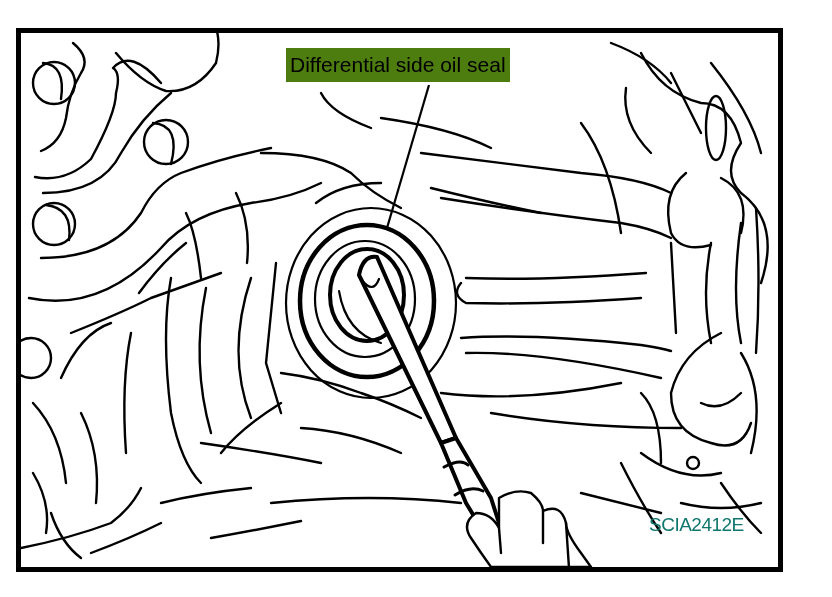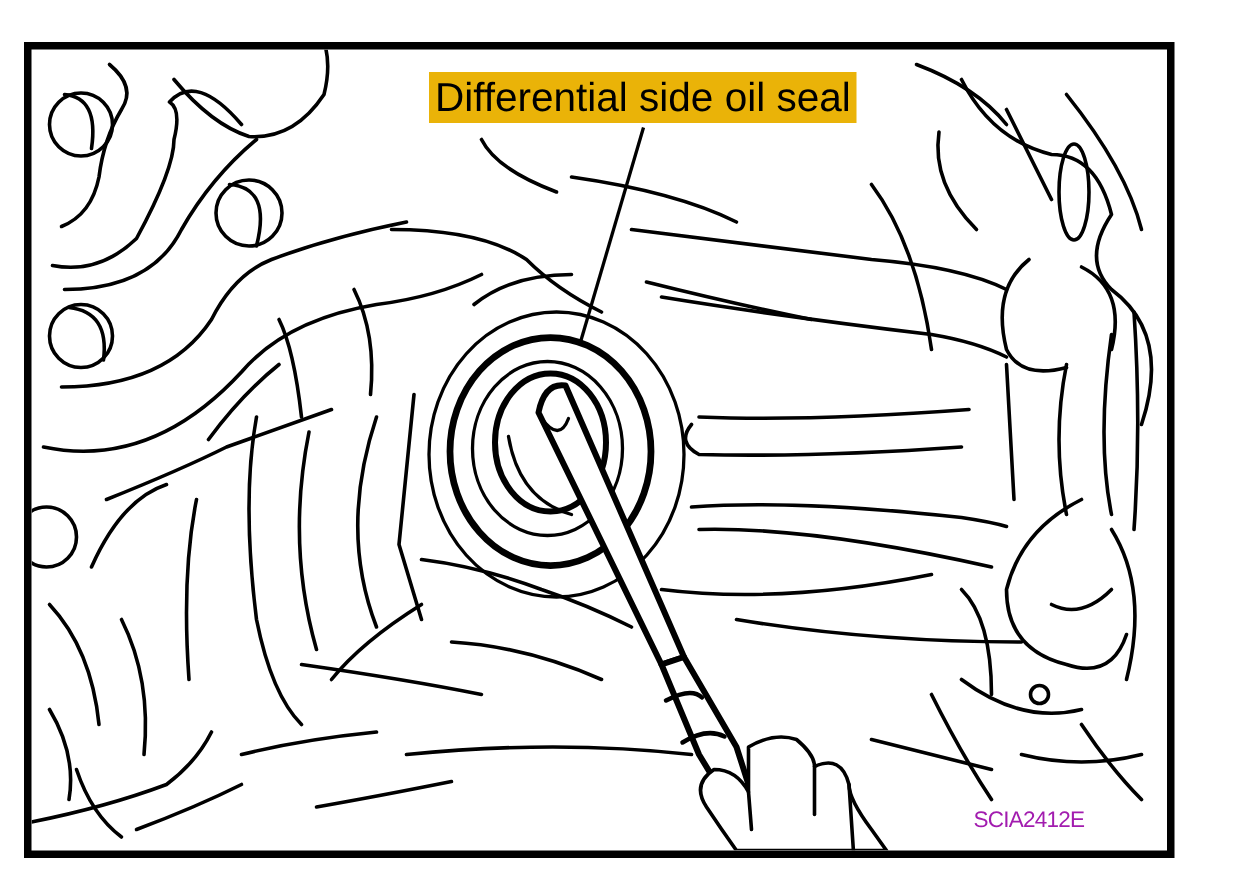--- a/index.html
+++ b/index.html
@@ -8,27 +8,27 @@
       position: absolute; left: 16px; top: 28px;
       width: 757px; height: 534px;
       border: 5px solid #000000;
       background: #ffffff;
       overflow: hidden;
     }
     svg.art { position: absolute; left: 0; top: 0; }
     .callout {
       position: absolute; left: 265px; top: 15px;
       font-family: "Liberation Sans", sans-serif;
-      font-size: 27px; color: #000; background: #eab308;
+      font-size: 21px; color: #000; background: #4d7c0f;
       padding: 0 4px; line-height: 34px; white-space: nowrap;
     }
     .figid {
-      position: absolute; left: 628px; top: 505px;
+      position: absolute; left: 628px; top: 481px;
       font-family: "Liberation Sans", sans-serif;
-      font-size: 15px; color: #a21caf; letter-spacing: -0.5px;
+      font-size: 19px; color: #0f766e; letter-spacing: -0.5px;
     }
   </style>
 </head>
 <body>
 
 <div class="frame">
   <svg class="art" width="757" height="534" viewBox="0 0 757 534" fill="none" stroke="#000" stroke-width="2.4" stroke-linecap="round" stroke-linejoin="round">
 
     <g>
       <circle cx="33" cy="50" r="21"></circle>

